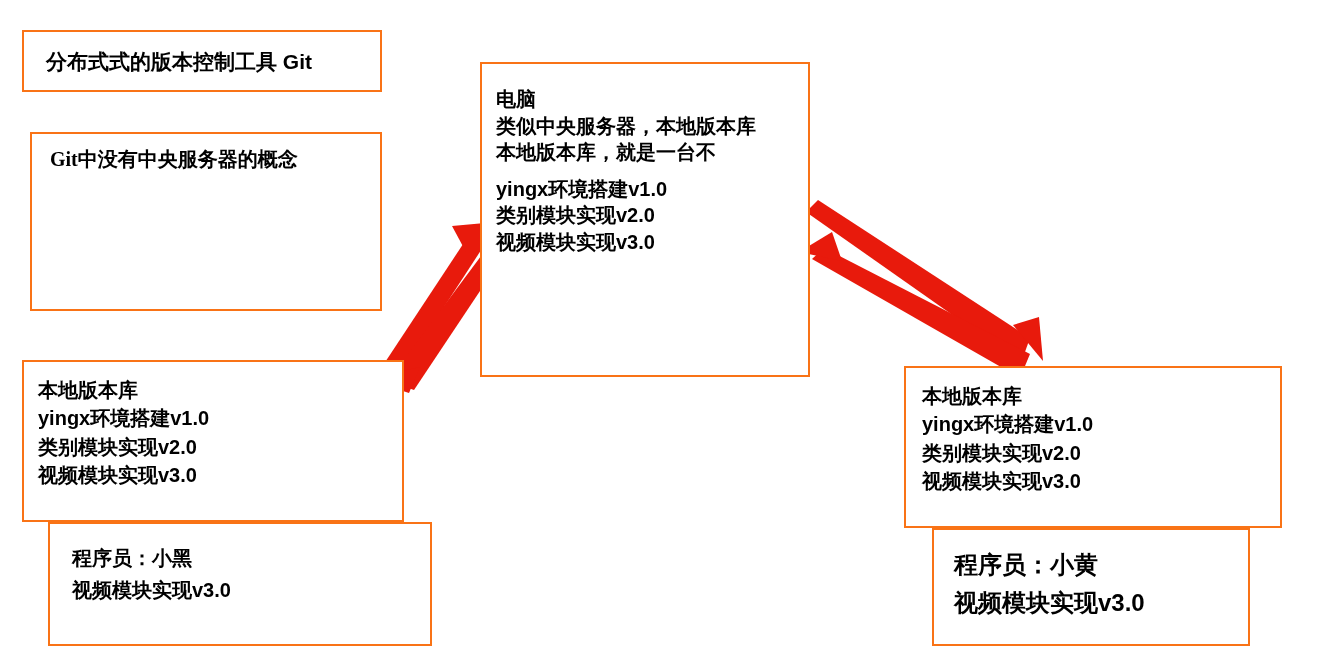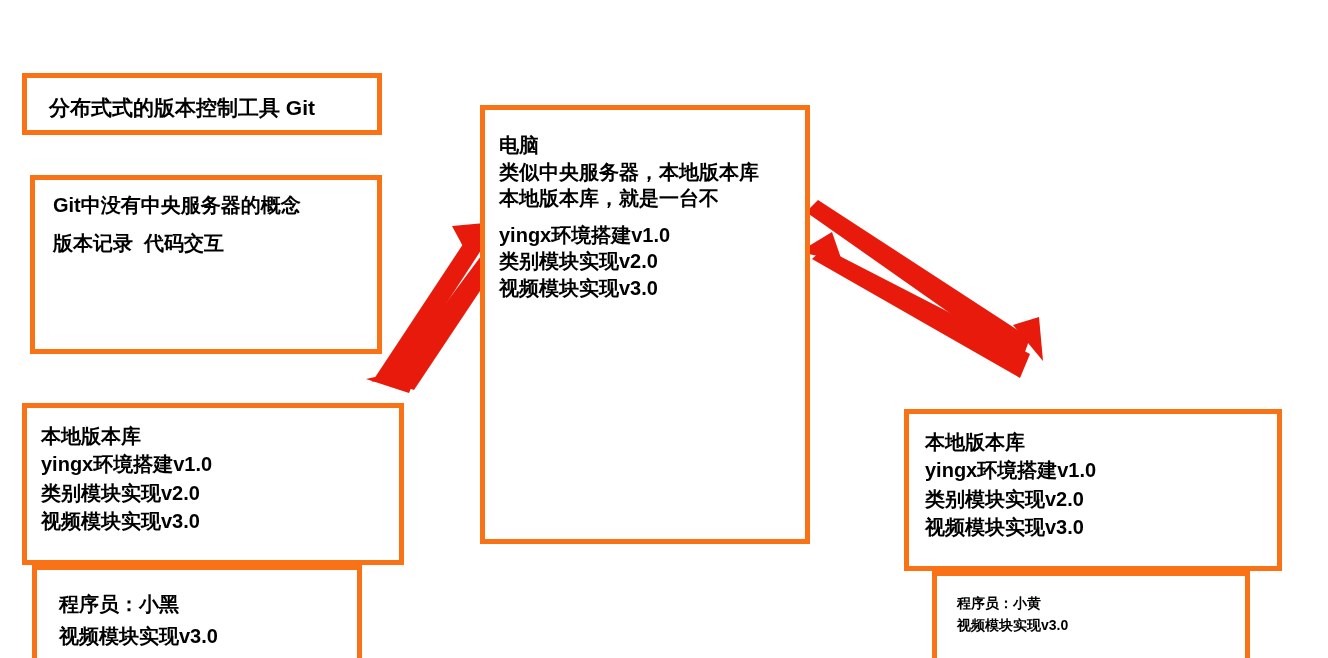--- a/index.html
+++ b/index.html
@@ -11,25 +11,24 @@
     position: relative;
     width: 1328px;
     height: 658px;
     background: #ffffff;
     font-family: "Liberation Sans", sans-serif;
     overflow: hidden;
   }
   .box {
     position: absolute;
     box-sizing: border-box;
-    border: 5px solid #f97316;
+    border: 2px solid #f97316;
     background: #ffffff;
     color: #000000;
     font-weight: bold;
-    margin-top: 43px;
   }
   .box .line {
     white-space: pre;
   }
   
   #box-title {
     left: 22px;
     top: 30px;
     width: 360px;
     height: 62px;
@@ -37,49 +36,50 @@
     font-size: 21px;
   }
   
   #box-concept {
     left: 30px;
     top: 132px;
     width: 352px;
     height: 179px;
     padding: 12px 0 0 18px;
     font-size: 20px;
+    font-family: Liberation Serif, serif;
   }
   #box-concept .line { margin-bottom: 9px; }
   #box-concept .line:first-child { margin-bottom: 11px; }
   
   #box-center {
     left: 480px;
     top: 62px;
     width: 330px;
-    height: 439px;
+    height: 315px;
     padding: 22px 0 0 14px;
     font-size: 20px;
     line-height: 1.33;
   }
   #box-center .gap { height: 10px; }
   
   #box-left-repo {
     left: 22px;
     top: 360px;
     width: 382px;
     height: 162px;
     padding: 14px 0 0 14px;
     font-size: 20px;
     line-height: 1.42;
   }
   
   #box-left-prog {
-    left: 32px;
+    left: 48px;
     top: 522px;
-    width: 330px;
+    width: 384px;
     height: 124px;
     padding: 18px 0 0 22px;
     font-size: 20px;
     line-height: 1.6;
   }
   
   #box-right-repo {
     left: 904px;
     top: 366px;
     width: 378px;
@@ -88,21 +88,21 @@
     font-size: 20px;
     line-height: 1.42;
   }
   
   #box-right-prog {
     left: 932px;
     top: 528px;
     width: 318px;
     height: 118px;
     padding: 16px 1px 0 20px;
-    font-size: 14px;
+    font-size: 24px;
     line-height: 1.6;
   }
   svg.arrows {
     position: absolute;
     left: 0;
     top: 0;
     width: 1328px;
     height: 658px;
     pointer-events: none;
   }
@@ -134,21 +134,20 @@
       <polygon points="832,232 799,252 842,261" fill="#e81a0c"></polygon>
     </g>
   </svg>
 
   <div class="box" id="box-title">
     <div class="line">分布式式的版本控制工具 Git</div>
   </div>
 
   <div class="box" id="box-concept">
     <div class="line">Git中没有中央服务器的概念</div>
-    <div class="line">版本记录  代码交互</div>
   </div>
 
   <div class="box" id="box-center">
     <div class="line">电脑</div>
     <div class="line">类似中央服务器，本地版本库</div>
     <div class="line">本地版本库，就是一台不</div>
     <div class="gap"></div>
     <div class="line">yingx环境搭建v1.0</div>
     <div class="line">类别模块实现v2.0</div>
     <div class="line">视频模块实现v3.0</div>

